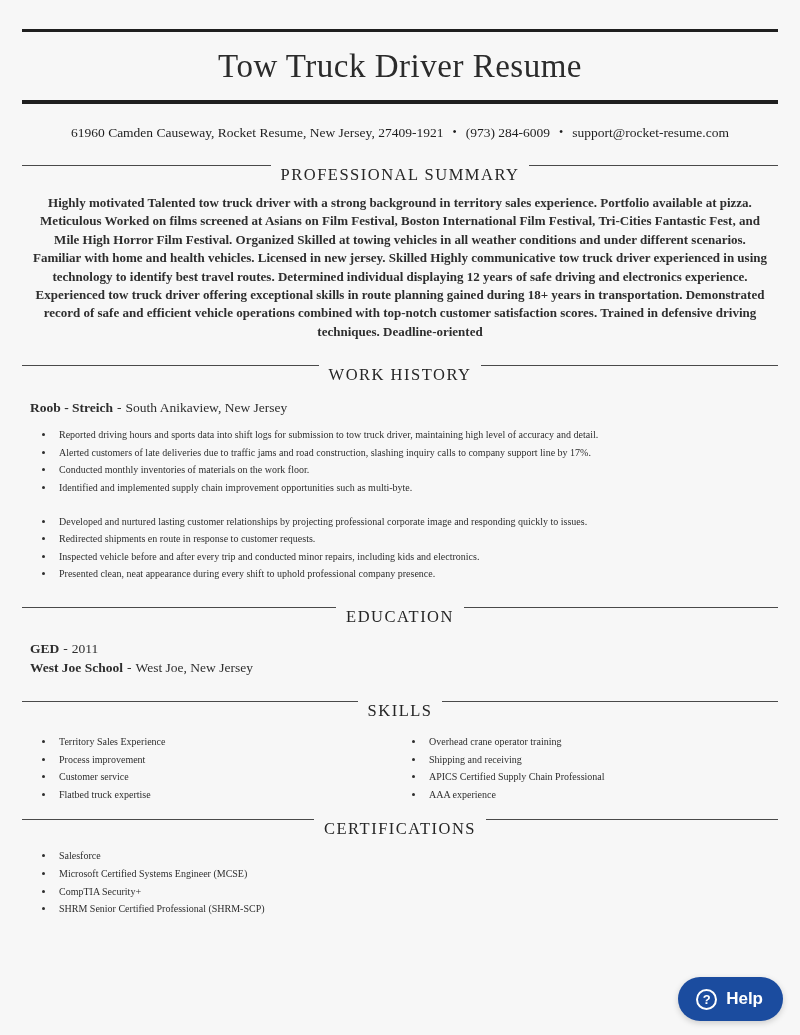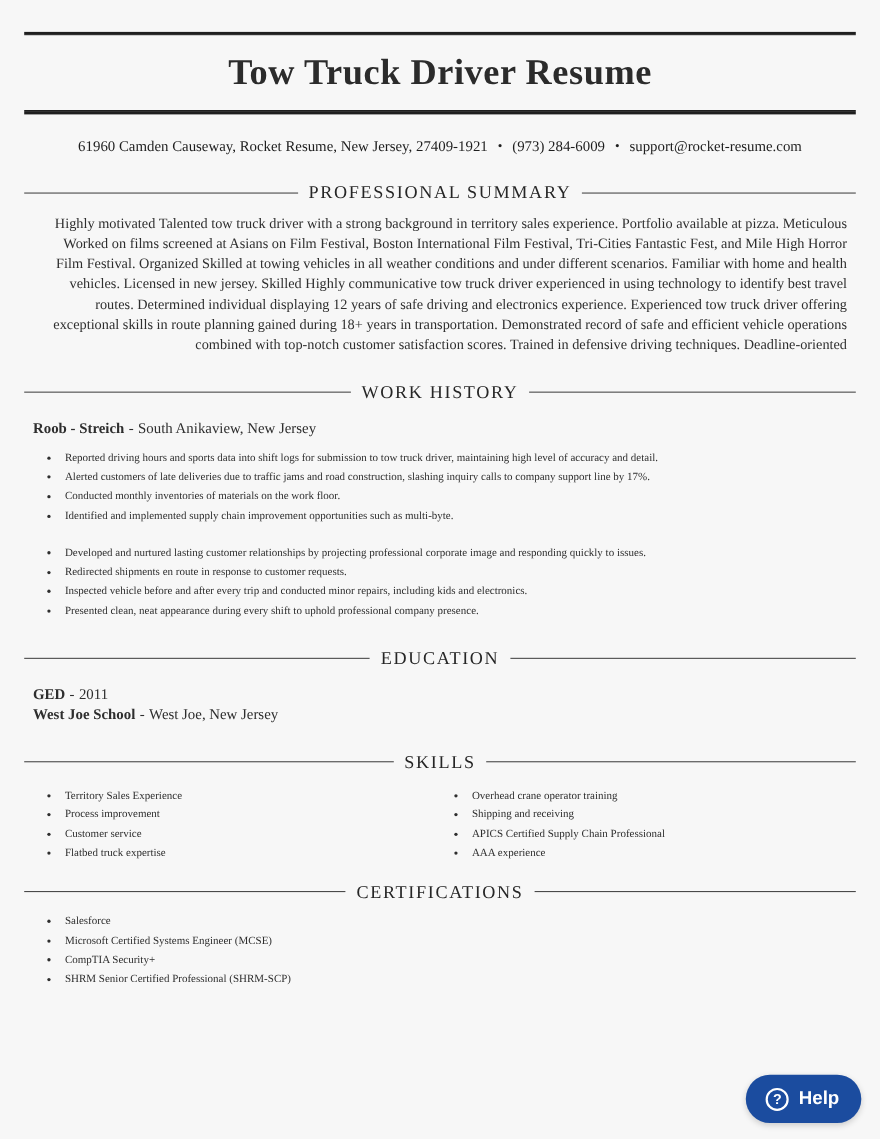--- a/index.html
+++ b/index.html
@@ -12,58 +12,59 @@
   .page { padding: 0 30px; }
 
   
   .rule { height: 2px; margin: 0 -8px; border-top: 1px solid #1f1f1f; border-bottom: 2px solid #1f1f1f; }
   .rule-top { margin-top: 29px; border-top-width: 2px; border-bottom-width: 1px; }
   .rule-title-bottom { border-top-width: 1px; border-bottom-width: 3px; }
 
   h1.title {
     text-align: center;
     font-size: 33px;
-    font-weight: 700;
+    font-weight: 400;
     letter-spacing: 0.5px;
     color: #2b2b2b;
     margin: 13px 0 12px 0;
     line-height: 43px;
   }
 
   .contact {
     margin-top: 21px;
     text-align: center;
     font-size: 13.5px;
     color: #1e1e1e;
     white-space: nowrap;
   }
   .contact .dot { margin: 0 9px; font-size: 12px; position: relative; top: -1px; }
 
   .sec-head {
     display: flex;
-    align-items: center;
+    align-items: flex-start;
     gap: 18px;
     margin-top: 24px;
   }
   .sec-head .hline { flex: 1; height: 1px; background: #4a4a4a; margin: 0 -8px; }
   .sec-head h2 {
     font-size: 16.5px;
     font-weight: 400;
     letter-spacing: 1.5px;
     color: #262626;
     white-space: nowrap;
     flex: 0 0 auto;
   }
 
   p.summary {
     margin-top: 9px;
     font-size: 13px;
     line-height: 18.4px;
     color: #2e2e2e;
-    text-align: right;
+    text-align: center;
+    font-weight: bold;
   }
 
   .job { margin-top: 13px; }
   .job + .job { margin-top: 16px; }
   .entry-line { font-size: 13.5px; line-height: 19px; }
   .entry-line .b { font-weight: 700; }
   .sep { margin: 0 4px; }
 
   ul.blist {
     margin: 9px 0 0 0;

